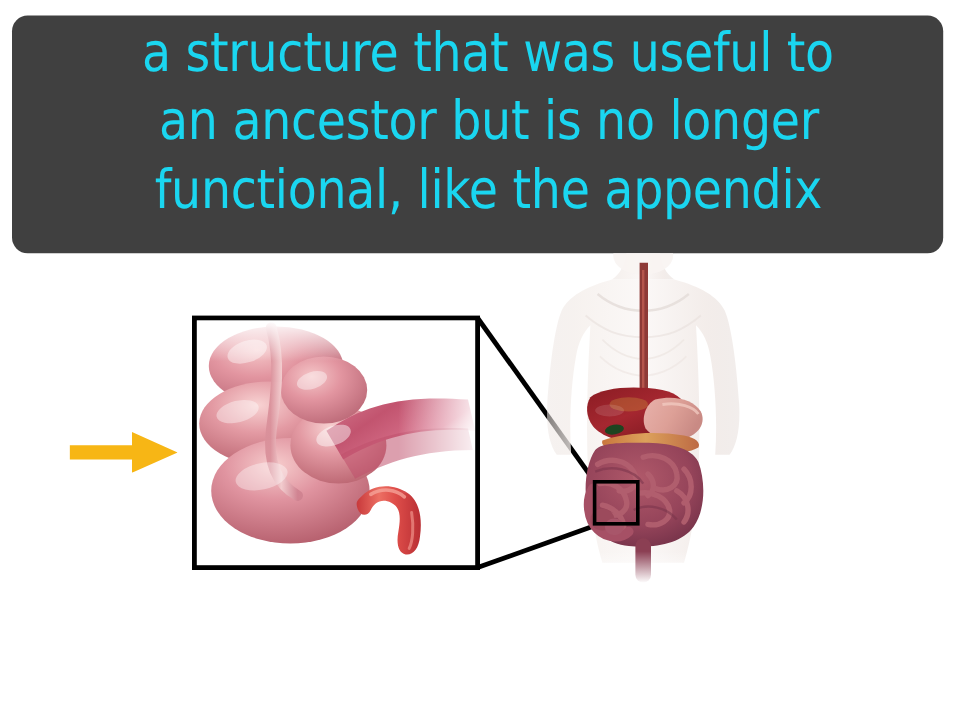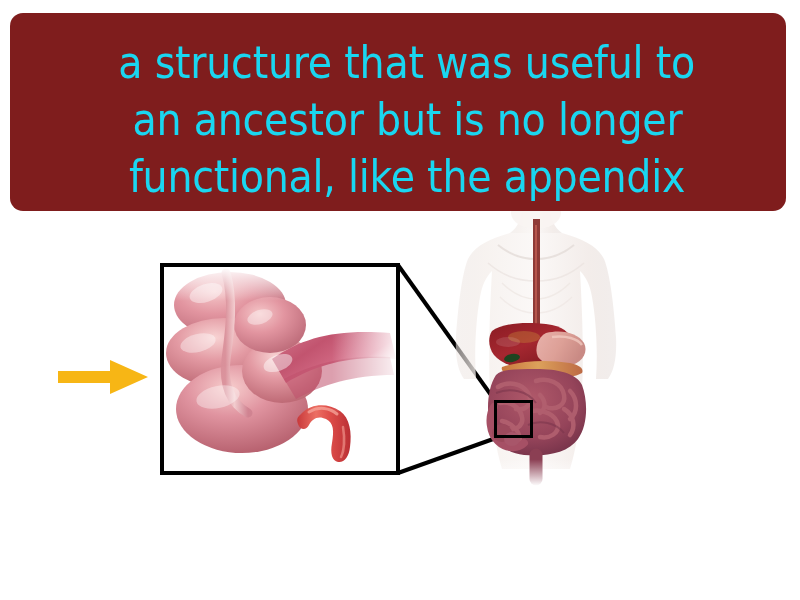--- a/index.html
+++ b/index.html
@@ -23,27 +23,27 @@
     background: #ffffff;
   }
 
   
   #definition-banner {
     position: absolute;
     left: 10px;
     top: 13px;
     width: 776px;
     height: 198px;
-    background: #7f1d1d;
+    background: #404040;
     border-radius: 13px;
     box-sizing: border-box;
     display: flex;
     flex-direction: column;
     align-items: center;
-    justify-content: flex-end;
+    justify-content: flex-start;
     padding: 2px 6px 6px 24px;
     overflow: hidden;
   }
   .def-line {
     color: #1ad6f0;
     font-family: "DejaVu Sans", "Liberation Sans", sans-serif;
     font-size: 45px;
     line-height: 57px;
     font-weight: 400;
     letter-spacing: -0.3px;

